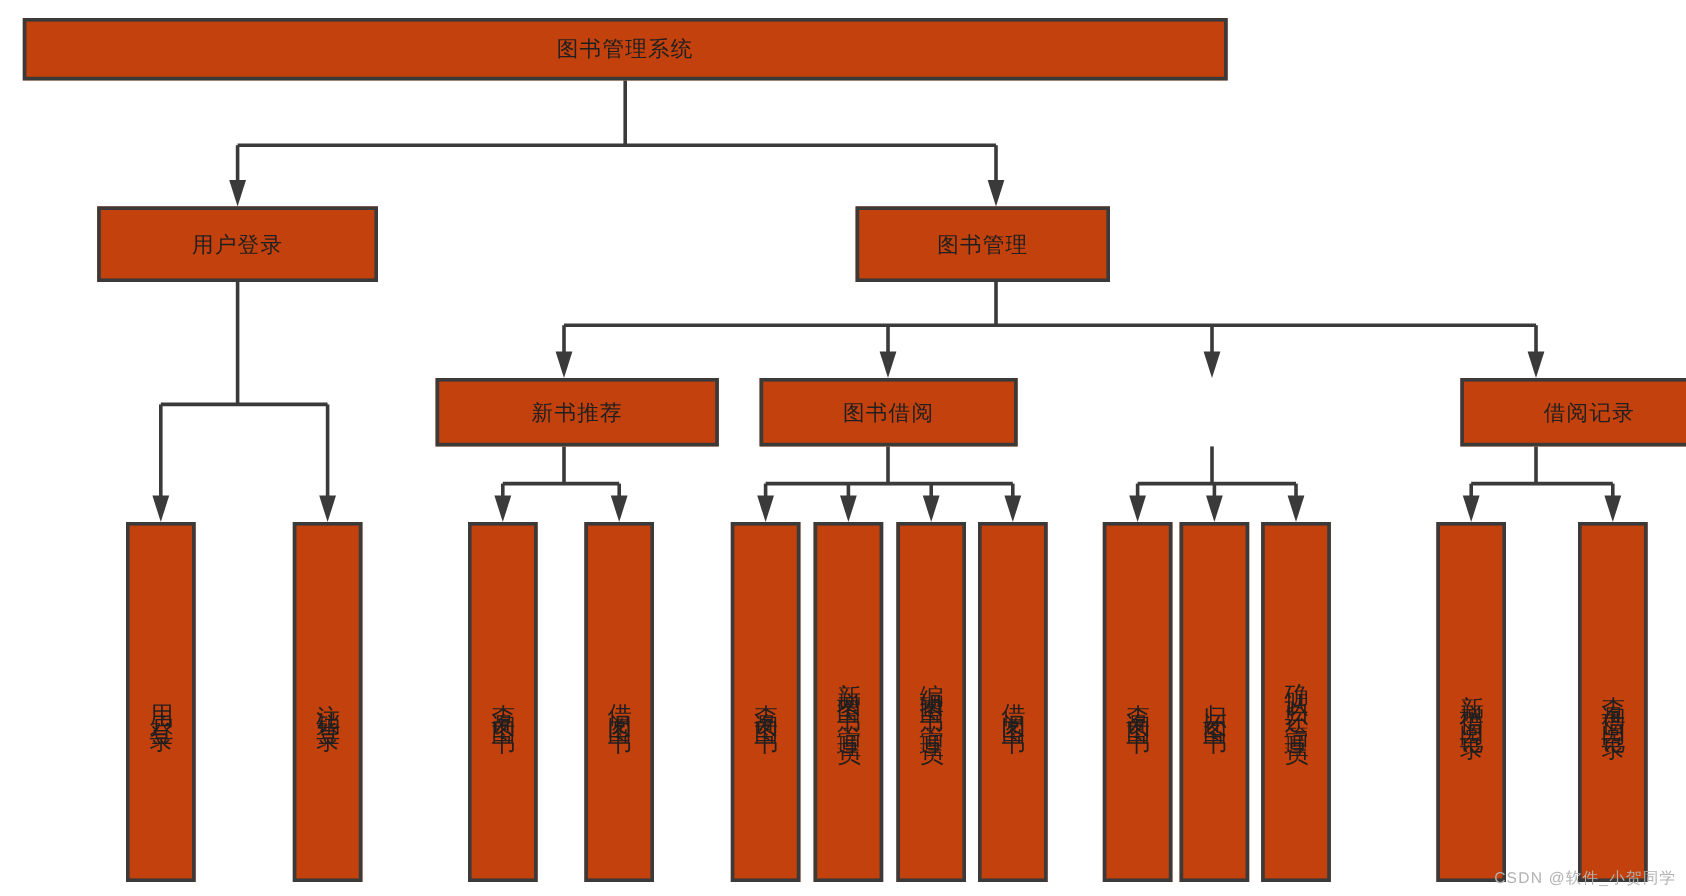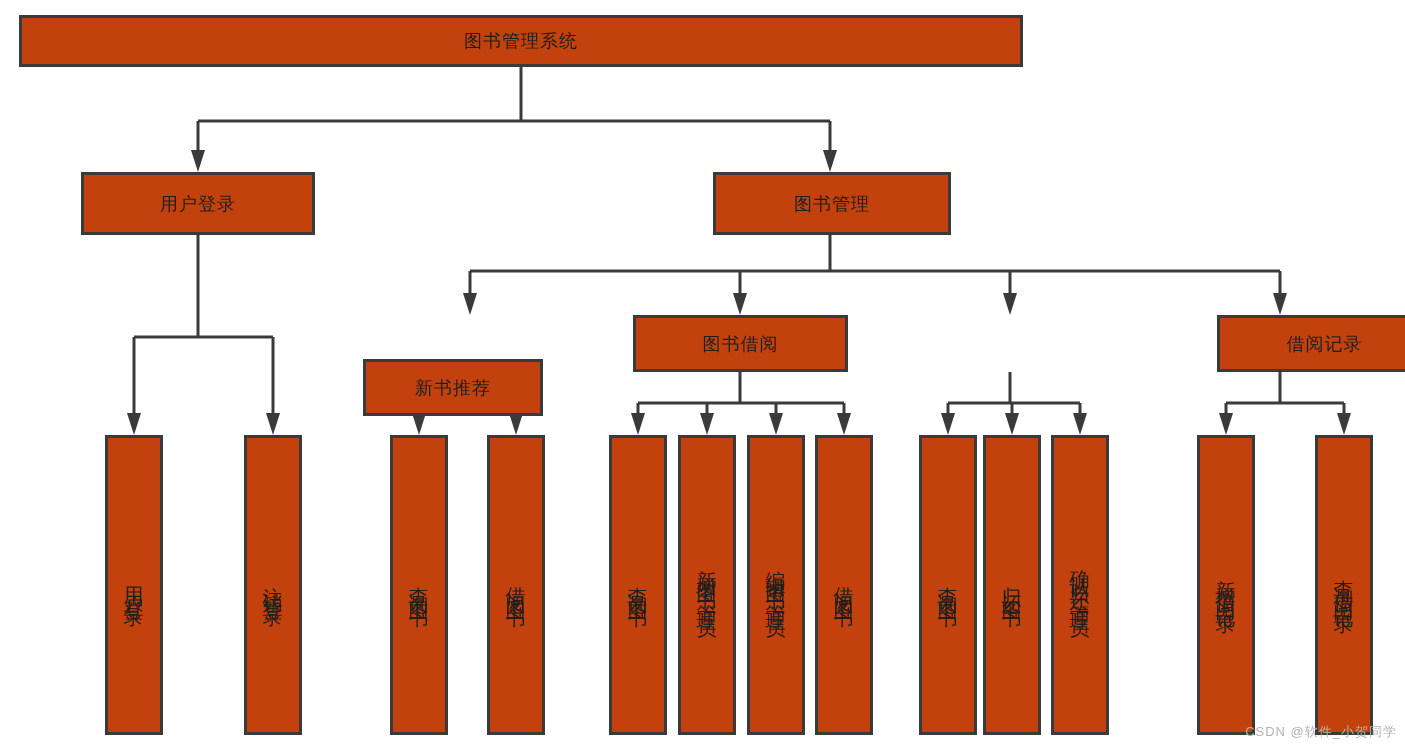--- a/index.html
+++ b/index.html
@@ -140,23 +140,23 @@
       <line x1="1226" y1="403" x2="1226" y2="417"></line>
       <polygon points="1219,413 1233,413 1226,435"></polygon>
       <line x1="1344" y1="403" x2="1344" y2="417"></line>
       <polygon points="1337,413 1351,413 1344,435"></polygon>
     </g>
   </svg>
 
   <div class="box h root" style="left:19px; top:15px; width:1004px; height:52px;">图书管理系统</div>
 
   <div class="box h" style="left:81px; top:172px; width:234px; height:63px;">用户登录</div>
-  <div class="box h" style="left:713px; top:172px; width:238px; height:63px;">图书管理</div>
+  <div class="box h" style="left:713px; top:172px; width:212px; height:63px;">图书管理</div>
 
-  <div class="box h" style="left:363px; top:315px; width:180px; height:57px;margin-top:44px;">新书推荐</div>
+  <div class="box h" style="left:363px; top:315px; width:236px; height:57px;">新书推荐</div>
   <div class="box h" style="left:633px; top:315px; width:215px; height:57px;">图书借阅</div>
   <div class="box h" style="left:1173px; top:315px; width:215px; height:57px;margin-left:44px;">借阅记录</div>
 
   <div class="box v" style="left:105px; top:435px; width:58px; height:300px;">用户登录</div>
   <div class="box v" style="left:244px; top:435px; width:58px; height:300px;">注销登录</div>
 
   <div class="box v" style="left:390px; top:435px; width:58px; height:300px;">查询图书</div>
   <div class="box v" style="left:487px; top:435px; width:58px; height:300px;">借阅图书</div>
 
   <div class="box v" style="left:609px; top:435px; width:58px; height:300px;">查询图书</div>

